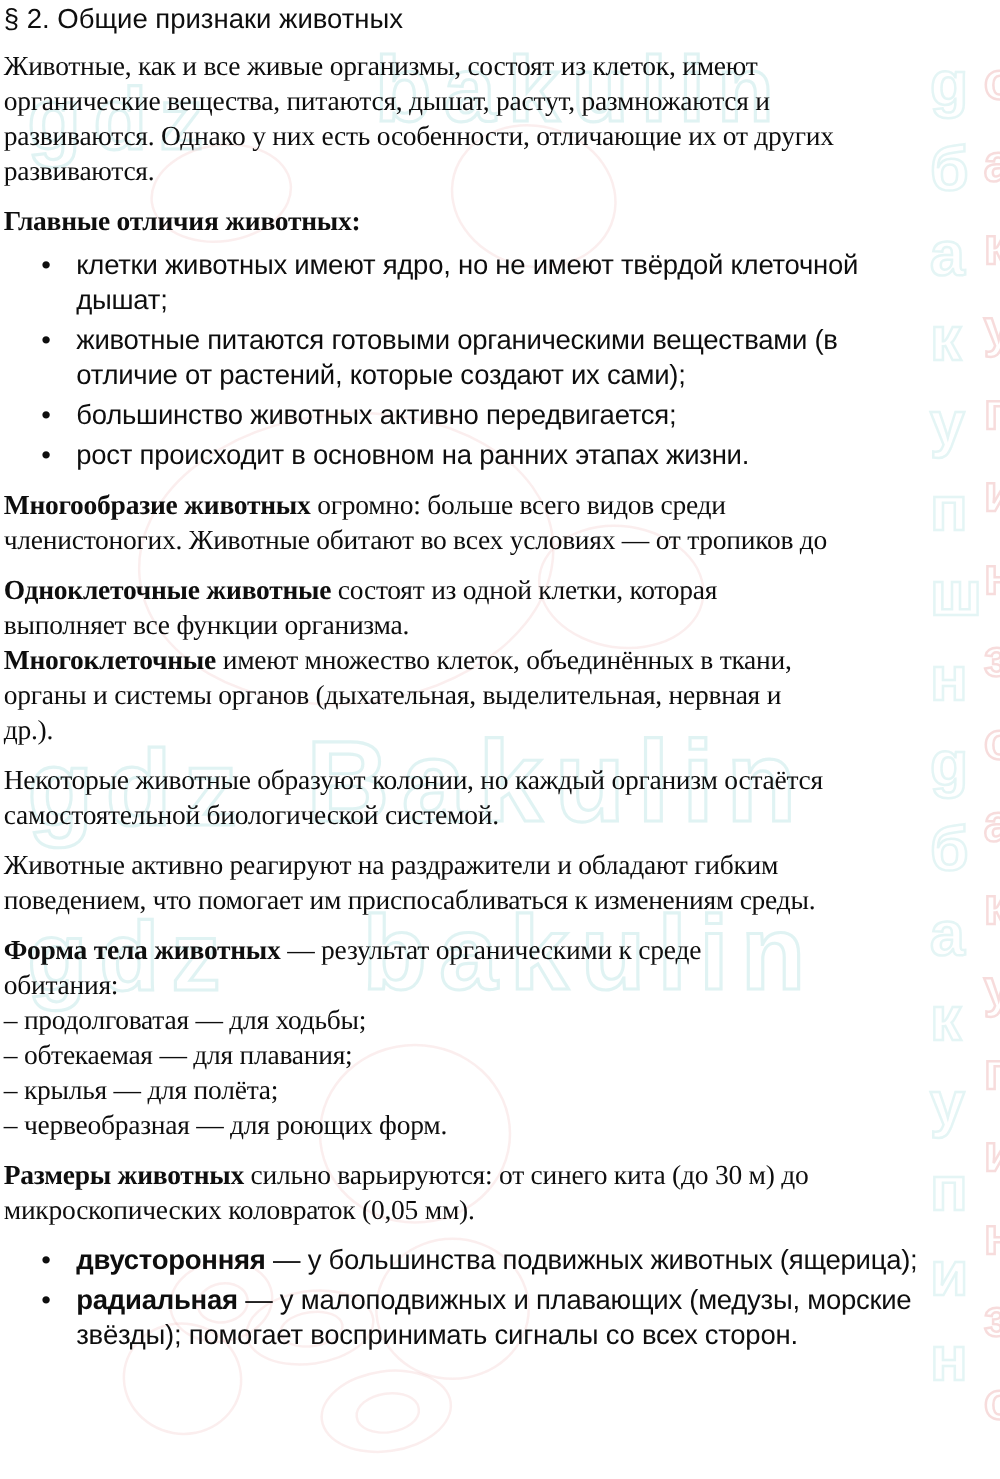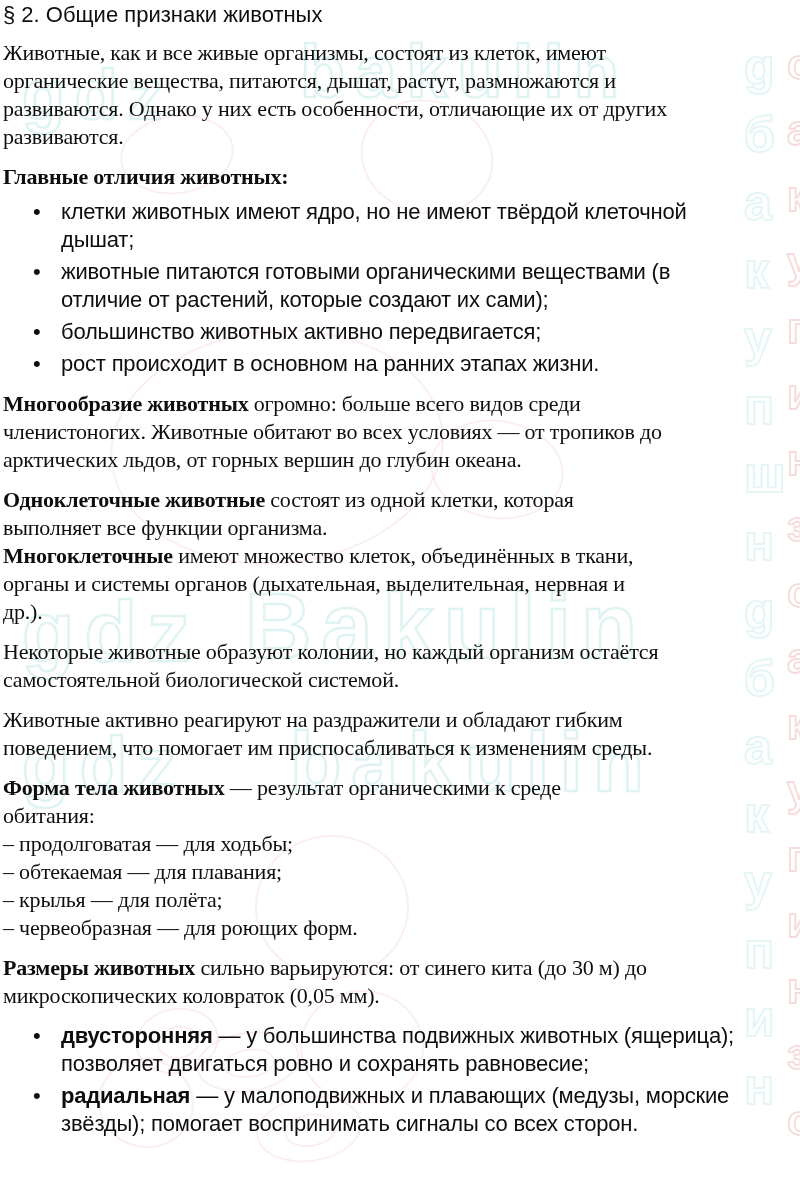--- a/index.html
+++ b/index.html
@@ -151,31 +151,31 @@
     <div class="title">§ 2. Общие признаки животных</div>
     <div>
         <div class="para"><span>Животные, как и все живые организмы, состоят из клеток, имеют</span><br><span>органические вещества, питаются, дышат, растут, размножаются и</span><br><span>развиваются. Однако у них есть особенности, отличающие их от других</span><br><span>развиваются.</span></div>
         <div class="para hd"><span class="b">Главные отличия животных:</span></div>
         <div class="blist">
           <div class="bitem"><span class="bdot">•</span><span>клетки животных имеют ядро, но не имеют твёрдой клеточной</span><br><span>дышат;</span></div>
           <div class="bitem"><span class="bdot">•</span><span>животные питаются готовыми органическими веществами (в</span><br><span>отличие от растений, которые создают их сами);</span></div>
           <div class="bitem"><span class="bdot">•</span><span>большинство животных активно передвигается;</span></div>
           <div class="bitem"><span class="bdot">•</span><span>рост происходит в основном на ранних этапах жизни.</span></div>
         </div>
-        <div class="para"><span class="b">Многообразие животных</span><span> огромно: больше всего видов среди</span><br><span>членистоногих. Животные обитают во всех условиях — от тропиков до</span><br><span>арктических льдов, от горных вершин до глубин океана.</span></div>
+        <div class="para"><span class="b">Многообразие животных</span><span> огромно: больше всего видов среди</span><br><span>членистоногих. Животные обитают во всех условиях — от тропиков до</span><br></div>
         <div class="para tight"><span class="b">Одноклеточные животные</span><span> состоят из одной клетки, которая</span><br><span>выполняет все функции организма.</span></div>
         <div class="para"><span class="b">Многоклеточные</span><span> имеют множество клеток, объединённых в ткани,</span><br><span>органы и системы органов (дыхательная, выделительная, нервная и</span><br><span>др.).</span></div>
         <div class="para"><span>Некоторые животные образуют колонии, но каждый организм остаётся</span><br><span>самостоятельной биологической системой.</span></div>
         <div class="para"><span>Животные активно реагируют на раздражители и обладают гибким</span><br><span>поведением, что помогает им приспосабливаться к изменениям среды.</span></div>
         <div class="para tight"><span class="b">Форма тела животных</span><span> — результат органическими к среде</span><br><span>обитания:</span></div>
         <div class="para tight"><span>– продолговатая — для ходьбы;</span></div>
         <div class="para tight"><span>– обтекаемая — для плавания;</span></div>
         <div class="para tight"><span>– крылья — для полёта;</span></div>
         <div class="para"><span>– червеобразная — для роющих форм.</span></div>
         <div class="para"><span class="b">Размеры животных</span><span> сильно варьируются: от синего кита (до 30 м) до</span><br><span>микроскопических коловраток (0,05 мм).</span></div>
         <div class="blist">
-          <div class="bitem"><span class="bdot">•</span><span class="b">двусторонняя</span><span> — у большинства подвижных животных (ящерица);</span><br><span>позволяет двигаться ровно и сохранять равновесие;</span></div>
+          <div class="bitem"><span class="bdot">•</span><span class="b">двусторонняя</span><span> — у большинства подвижных животных (ящерица);</span><br></div>
           <div class="bitem"><span class="bdot">•</span><span class="b">радиальная</span><span> — у малоподвижных и плавающих (медузы, морские</span><br><span>звёзды); помогает воспринимать сигналы со всех сторон.</span></div>
         </div>
       </div>
   </div>
 
 </div>
 
 </body></html>

